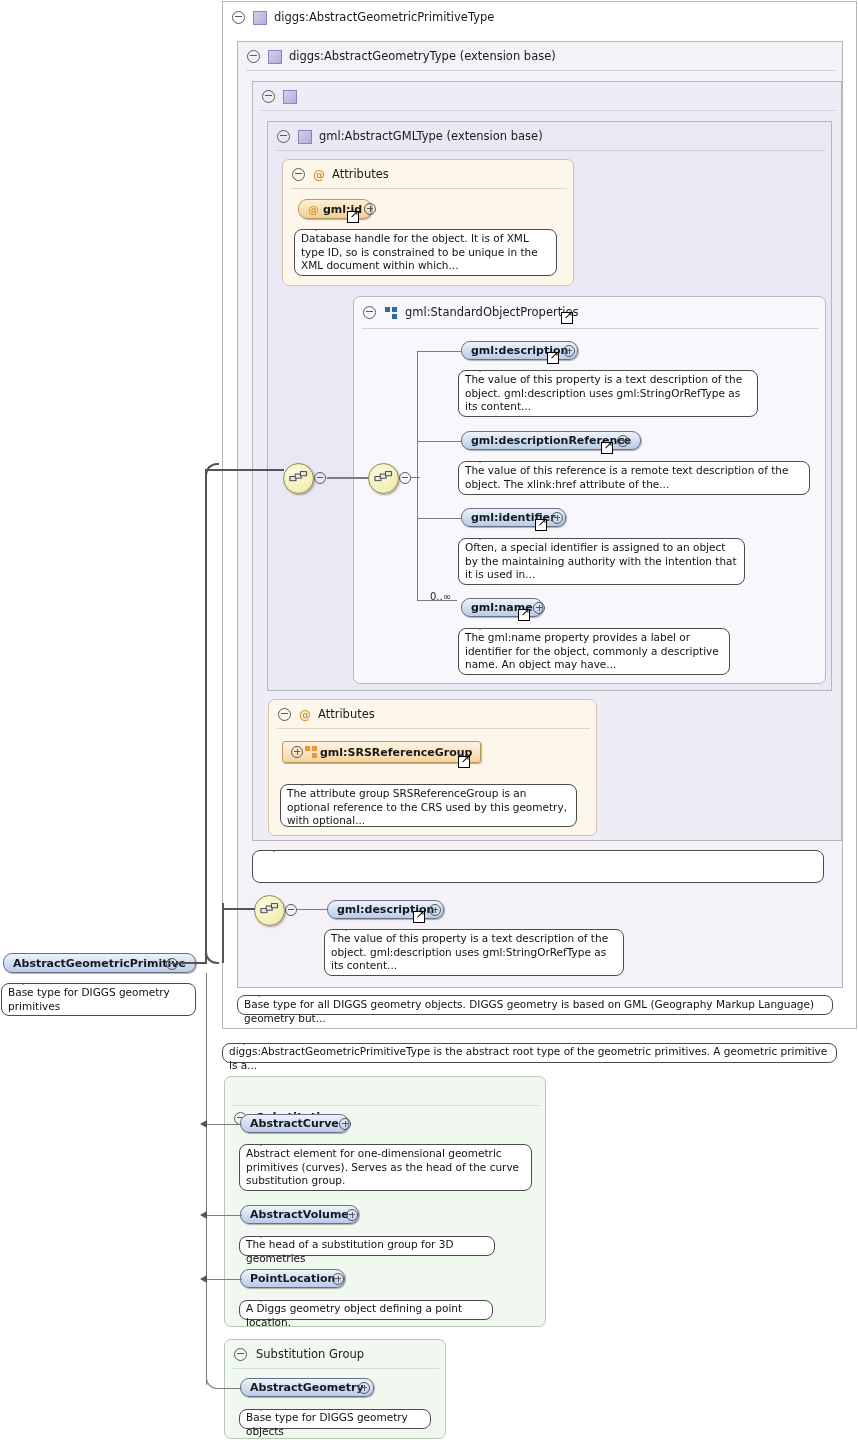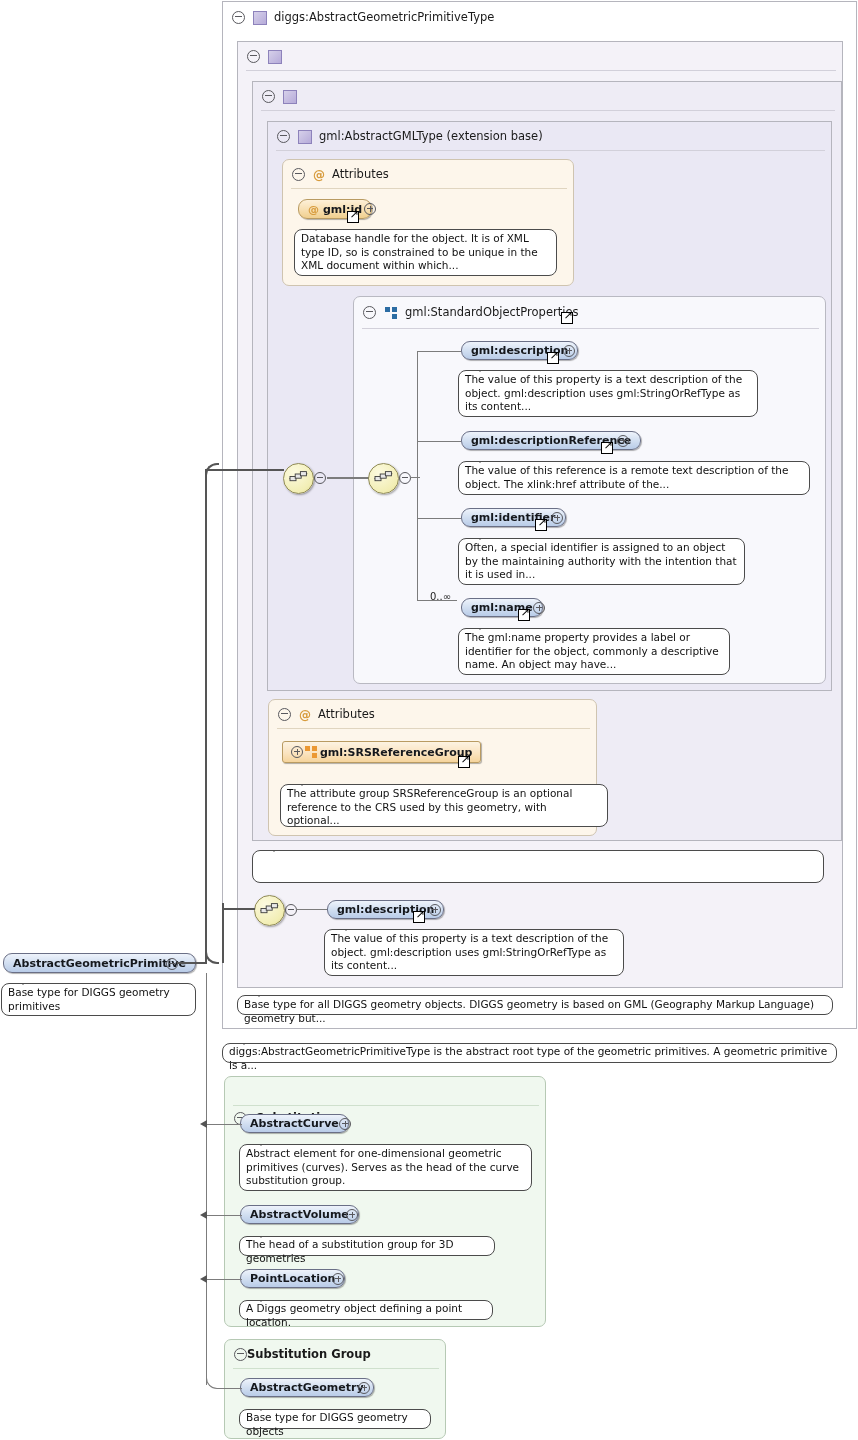--- a/index.html
+++ b/index.html
@@ -160,20 +160,21 @@
     <span class="pm"></span>
     <span class="ico-type" style="margin-left:8px;"></span>
     <span class="lbl">diggs:AbstractGeometricPrimitiveType</span>
   </div>
 </div>
 
 <div class="box box-l1" style="left:237px;top:41px;width:606px;height:947px;">
   <div class="box-hdr" style="top:1px;">
     <span class="pm"></span>
     <span class="ico-type" style="margin-left:8px;"></span>
+    <span class="lbl">diggs:AbstractGeometryType (extension base)</span>
   </div>
   <div class="hdr-sep" style="top:28px;width:590px;"></div>
 </div>
 
 <div class="box box-l2" style="left:252px;top:81px;width:590px;height:760px;">
   <div class="box-hdr" style="top:1px;">
     <span class="pm"></span>
     <span class="ico-type" style="margin-left:8px;"></span>
   </div>
   <div class="hdr-sep" style="top:28px;width:574px;"></div>
@@ -315,21 +316,21 @@
 <div class="node groupref" style="left:282px;top:741px;">
   <span class="pm plus pm-sm"></span>
   <span class="ico-group orange">
       <i></i>
       <i></i>
       <i></i>
     </span>
   <span>gml:SRSReferenceGroup</span>
 </div>
 <div class="linkarrow" style="left:458px;top:756px;"></div>
-<div class="doc" style="left:280px;top:784px;width:328px;height:43px;">
+<div class="doc" style="left:280px;top:784px;width:297px;height:43px;">
   <span class="tail"></span>
   <span>The attribute group SRSReferenceGroup is an optional reference to the CRS used by this geometry, with optional...</span>
 </div>
 
 <div class="doc" style="left:252px;top:850px;width:572px;height:33px;">
   <span class="tail"></span>
 </div>
 
 <div class="seq" style="left:254px;top:895px;">
   <svg width="19" height="15" viewBox="0 0 19 15">
@@ -413,21 +414,21 @@
 </div>
 <div class="abs" style="left:332px;top:1273px;"><span class="pm plus pm-sm"></span></div>
 <div class="doc" style="left:239px;top:1300px;width:254px;height:20px;padding-top:1px;">
   <span class="tail"></span>
   <span>A Diggs geometry object defining a point location.</span>
 </div>
 
 <div class="box box-green" style="left:224px;top:1339px;width:222px;height:100px;">
   <div class="box-hdr" style="top:1px;">
     <span class="pm"></span>
-    <span class="lbl" style="margin-left:0;font-weight:bold;">Substitution Group</span>
+    <span class="lbl" style="margin-left:9px;font-weight:normal;">Substitution Group</span>
   </div>
   <div class="hdr-sep" style="top:28px;width:206px;background:#cfe0cd;"></div>
 </div>
 
 <div class="node" style="left:240px;top:1378px;">
   <span>AbstractGeometry</span>
 </div>
 <div class="abs" style="left:358px;top:1382px;"><span class="pm plus pm-sm"></span></div>
 <div class="doc" style="left:239px;top:1409px;width:192px;height:20px;padding-top:1px;">
   <span class="tail"></span>

